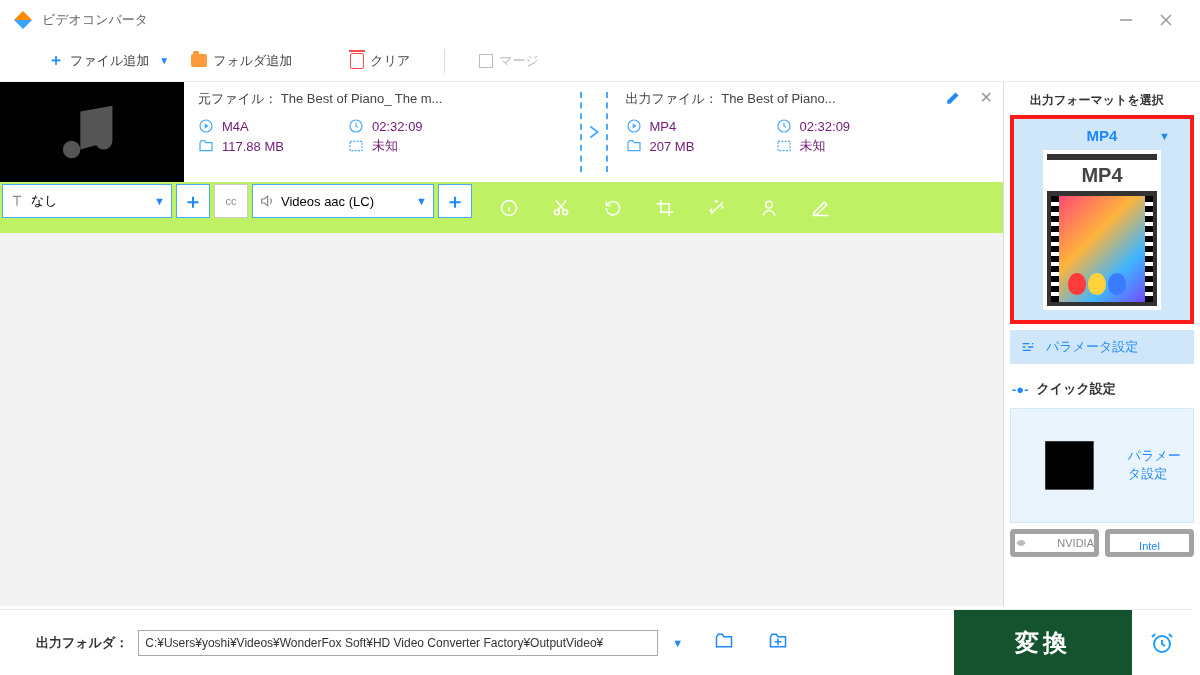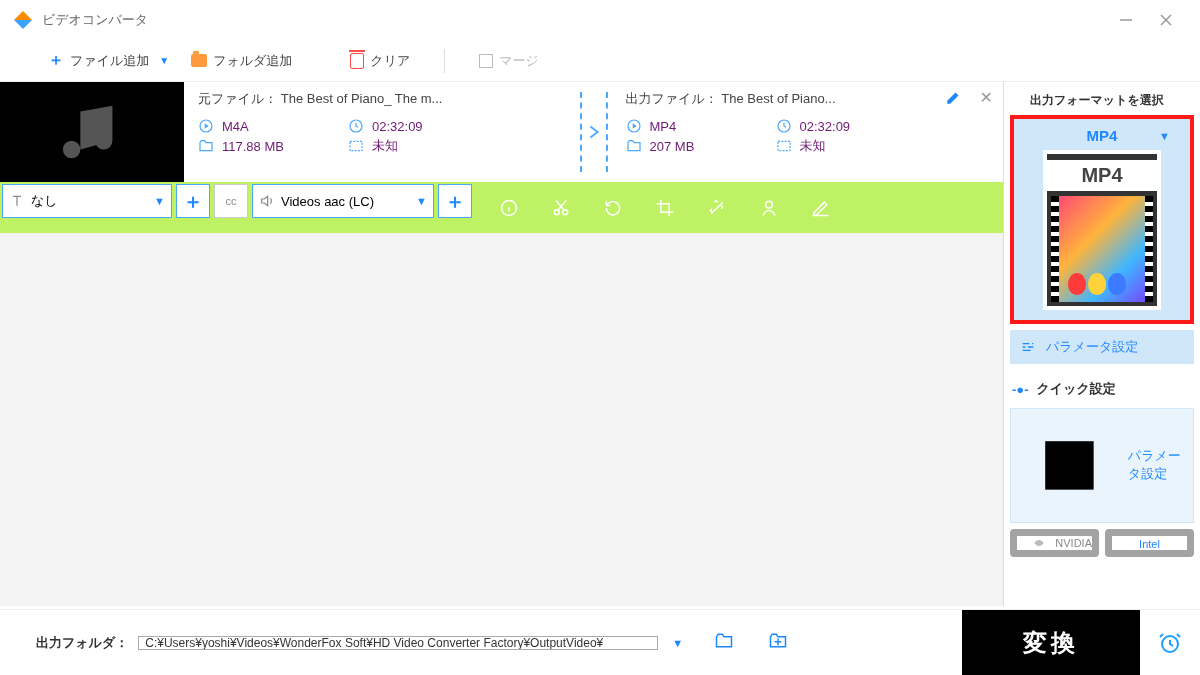--- a/index.html
+++ b/index.html
@@ -83,32 +83,32 @@
   .rp-btn svg{width:16px;height:16px;fill:none;stroke:#1e88ff;stroke-width:2;}
   .rp-sub{ display:flex; align-items:center; gap:8px; color:#333; font-weight:bold; padding:4px 2px;}
   .rp-sub .dash{color:#1e88ff;font-weight:bold;}
   .slider-area{ font-size:11px; color:#666; padding:4px 2px 10px;}
   .slider-labels-top{display:flex;justify-content:space-between;}
   .slider-track{ height:4px; background:linear-gradient(90deg,#7bc96f 0 33%, #ffd24a 33% 70%, #ff4c4c 70% 100%); border-radius:2px; margin:4px 0; position:relative;}
   .slider-thumb{ position:absolute; left:-4px; top:-4px; width:12px;height:12px;border-radius:50%;background:#fff;border:1px solid #aaa;}
   .slider-labels-bot{display:flex;justify-content:space-between;}
   .rp-btn2{ border:1px solid #cfe7f9; background:#eaf4fc; padding:8px 10px; display:flex; align-items:center; gap:10px; color:#1e88ff; margin-top:6px;}
   .gpu-row{ display:flex; gap:6px; margin-top:6px;}
-  .gpu{ flex:1; border:7px solid #a3a3a3; border-radius:4px; height:28px; display:flex; align-items:center; justify-content:flex-end; font-size:11px; color:#888; gap:6px;}
+  .gpu{ flex:1; border:5px solid #a3a3a3; border-radius:4px; height:28px; display:flex; align-items:center; justify-content:space-between; font-size:11px; color:#888; gap:6px;}
   .gpu.intel{color:#1e88ff;flex-direction:column;}
   .gpu svg{width:16px;height:12px;}
 
   
-  .bottombar{ position:absolute; left:0; right:0; bottom:0; height:66px; display:flex; align-items:center; padding:0 0 0 36px; border-top:1px solid #eee; background:#fff;}
+  .bottombar{ position:absolute; left:0; right:8px; bottom:0; height:66px; display:flex; align-items:center; padding:0 0 0 36px; border-top:1px solid #eee; background:#fff;}
   .out-label{ font-size:13px; color:#333; margin-right:10px; font-weight:bold;}
-  .out-input{ width:520px; height:14px; border:1px solid #aaa; padding:0 6px; font-size:12px; color:#333;}
+  .out-input{ width:520px; height:26px; border:1px solid #aaa; padding:0 6px; font-size:12px; color:#333;}
   .out-down{ color:#1e88ff; font-size:11px; margin:0 14px;}
   .out-ic{ margin:0 16px; }
   .out-ic svg{width:22px;height:20px;fill:none;stroke:#1e88ff;stroke-width:1.8;}
-  .convert-btn{ margin-left:auto; width:178px; height:66px; background:#000000; color:#fff; font-size:24px; font-weight:bold; display:flex; align-items:center; justify-content:center; letter-spacing:4px;}
+  .convert-btn{ margin-left:auto; width:178px; height:66px; background:#14532d; color:#fff; font-size:24px; font-weight:bold; display:flex; align-items:center; justify-content:center; letter-spacing:4px;}
   .alarm{ width:60px; display:flex; align-items:center; justify-content:center;}
   .alarm svg{width:24px;height:24px;fill:none;stroke:#1e9eff;stroke-width:2;}
 </style>
 </head>
 <body>
 
 <div class="titlebar">
   <div class="logo"></div>
   <span>ビデオコンバータ</span>
   <div class="spacer"></div>

